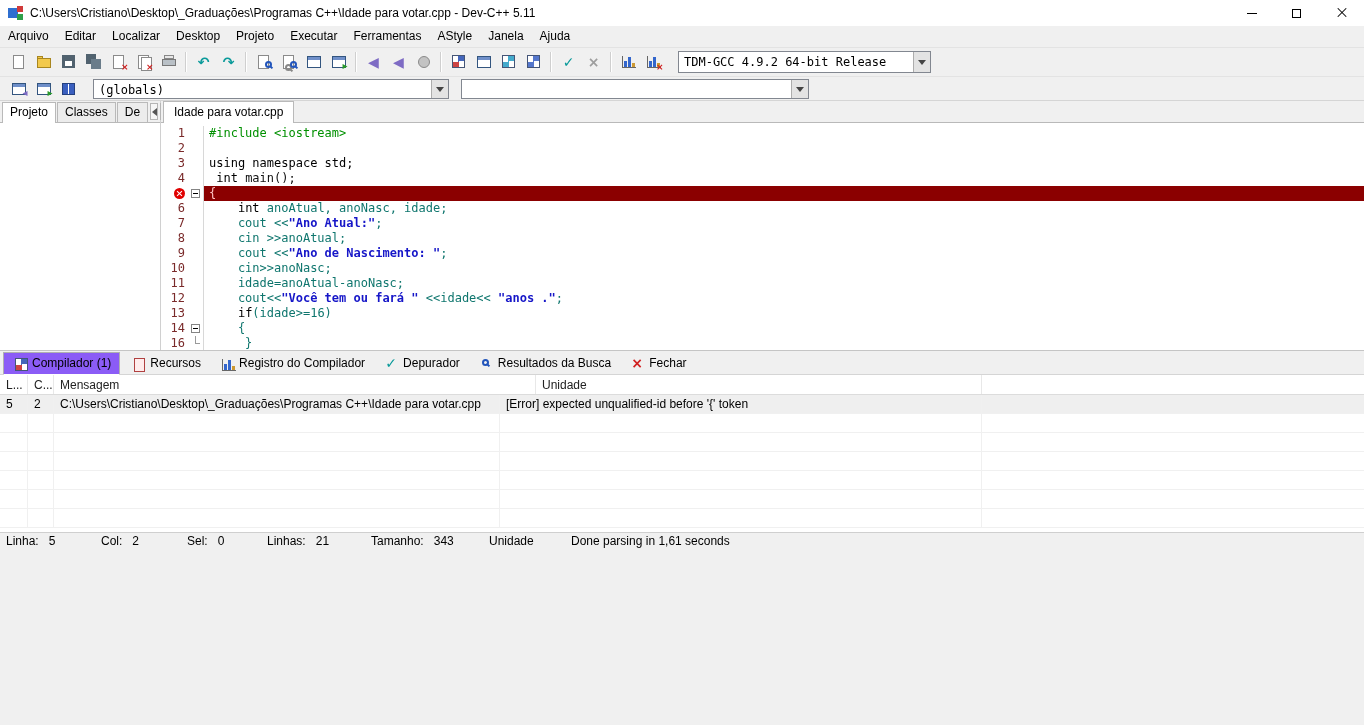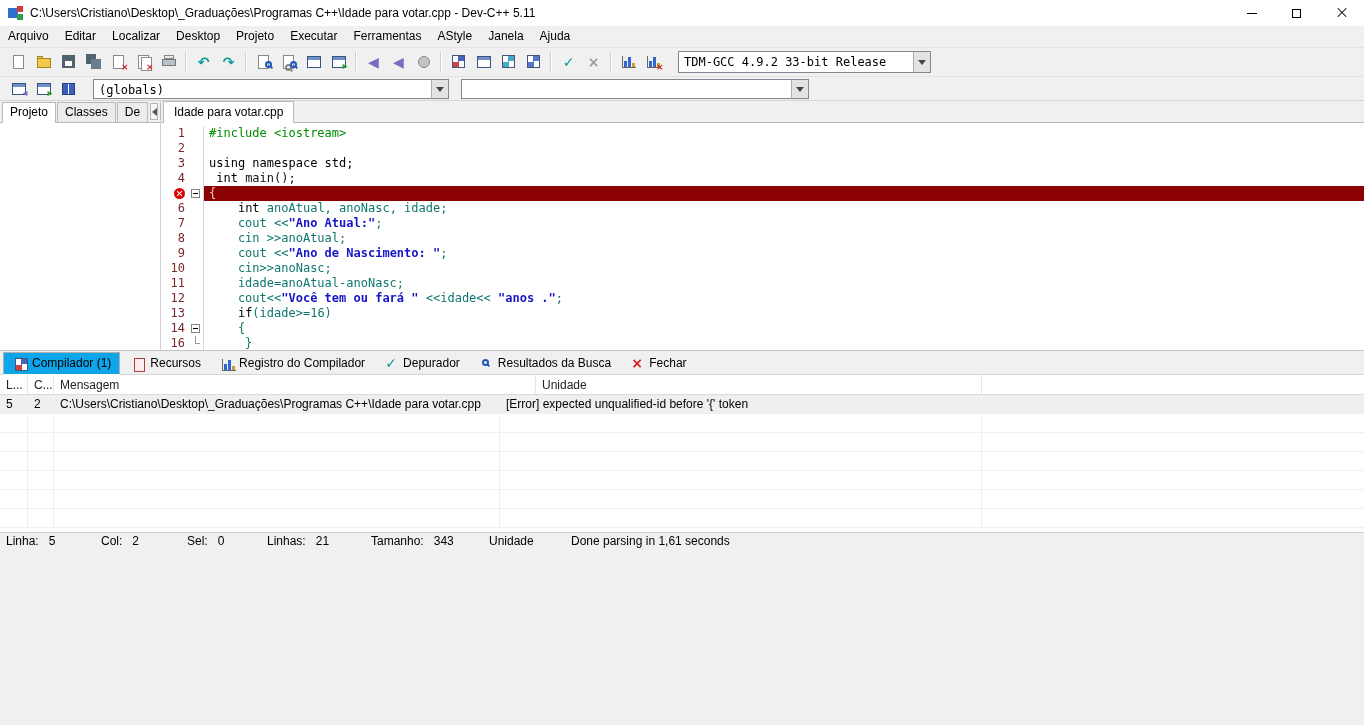--- a/index.html
+++ b/index.html
@@ -122,21 +122,21 @@
   .tk-code{color:#0f766e}
   .tk-plain{color:#111}
   .tk-hlb{color:#ffc4c4}
   .tk-bmatch{background:#c00000;color:#fff}
 
   
   .bottom{height:182px;flex:0 0 auto;display:flex;flex-direction:column;background:#fff;border-top:1px solid #c5c5c5}
   .btabs{height:24px;flex:0 0 auto;display:flex;align-items:flex-end;background:#f0f0f0;padding-left:3px;border-bottom:1px solid #d5d5d5}
   .btab{display:flex;align-items:center;gap:4px;padding:2px 8px 3px;margin-right:2px;white-space:nowrap}
   .btab .ic{width:16px;height:16px}
-  .btab.active{background:#0ea5e9;border:1px solid #b0b0b0;border-bottom:1px solid #fff;margin-bottom:-1px}
+  .btab.active{background:#8b5cf6;border:1px solid #b0b0b0;border-bottom:1px solid #fff;margin-bottom:-1px}
   .tbl-header{height:20px;flex:0 0 auto;display:flex;background:#fff;border-bottom:1px solid #dcdcdc;color:#222}
   .th{padding:3px 6px;border-right:1px solid #e8e8e8;white-space:nowrap;overflow:hidden}
   .c-l{width:28px;flex:0 0 auto}
   .c-c{width:26px;flex:0 0 auto}
   .c-unit{width:446px;flex:0 0 auto}
   .c-msg{width:482px;flex:0 0 auto}
   .c-rest{flex:1;border-right:none}
   .tbl-body{flex:1;overflow:hidden}
   .tbl-row{display:flex;height:19px;border-bottom:1px solid #f0f0f0}
   .tbl-row.sel{background:#efefef}
@@ -330,21 +330,21 @@
         <span class="ic">
           <i class="s-bars">
             <b></b>
             <b></b>
             <b></b>
           </i>
           <i class="g red tiny">×</i>
         </span>
       </div>
       <div class="combo" style="width: 253px;">
-        <span class="cv">TDM-GCC 4.9.2 33-bit Release</span>
+        <span class="cv">TDM-GCC 4.9.2 64-bit Release</span>
         <span class="cb">
           <i></i>
         </span>
       </div>
     </div>
 
   <div class="toolbar tb2">
       <div class="tbtn">
         <span class="ic">
           <i class="s-win"></i>

